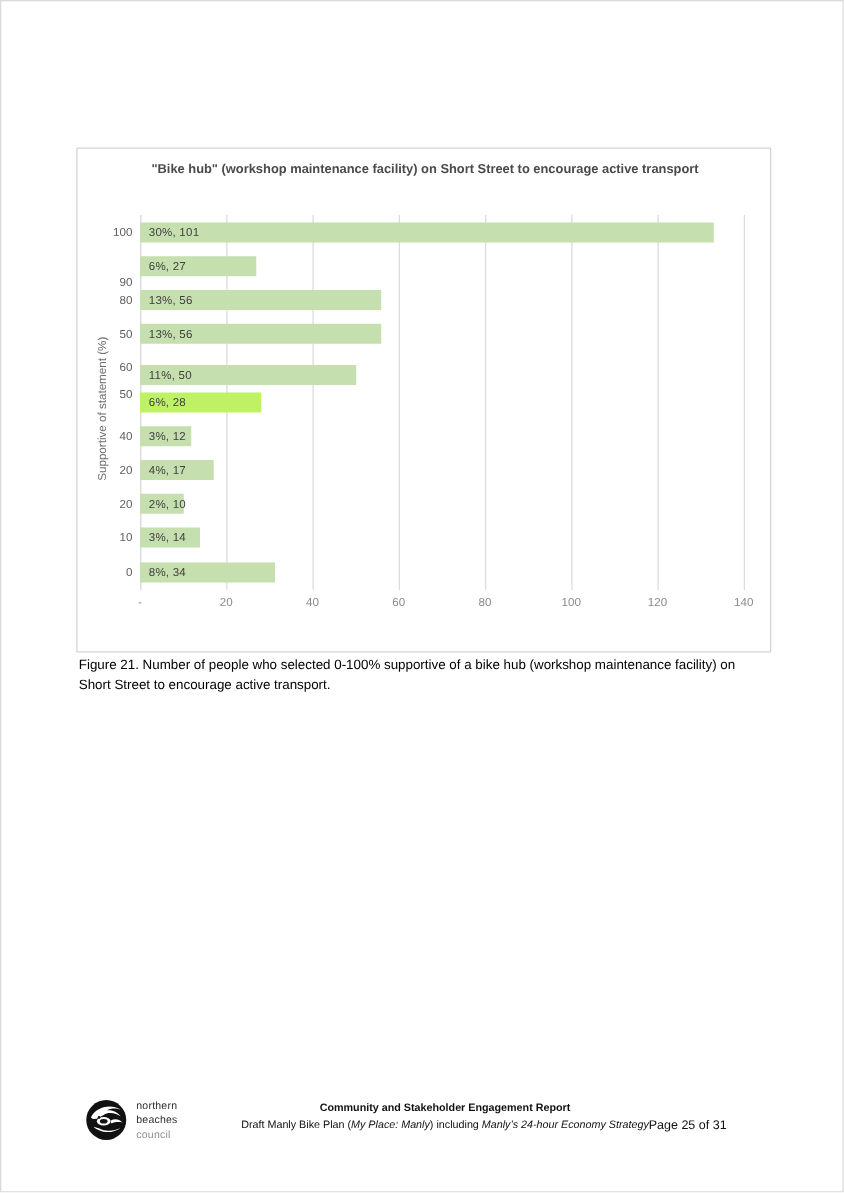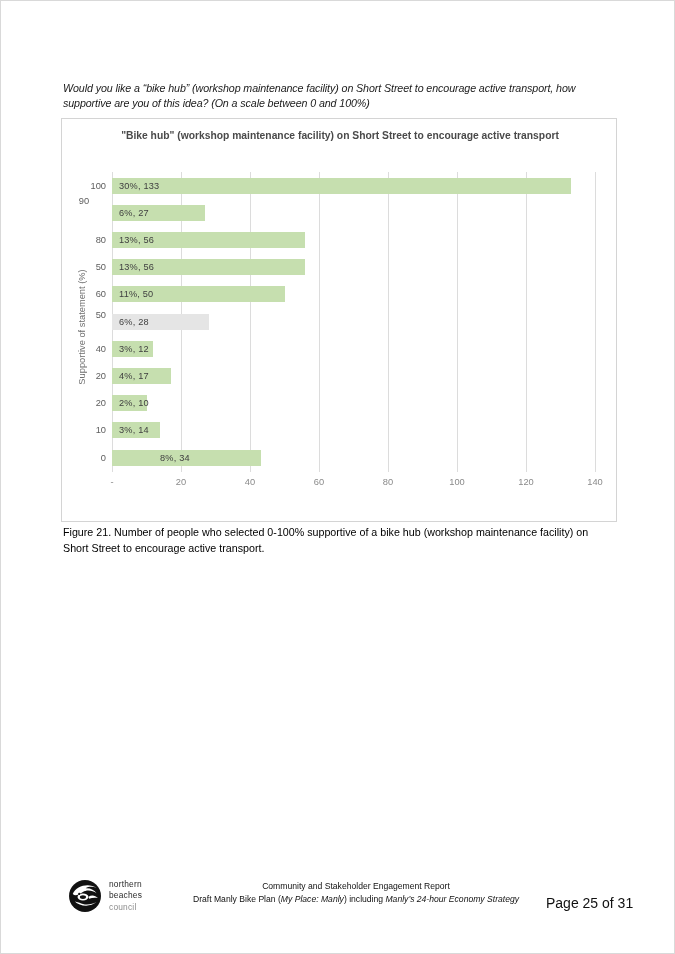--- a/index.html
+++ b/index.html
@@ -182,94 +182,93 @@
   .footer-center {
     position: absolute;
     left: 180px;
     top: 3px;
     width: 350px;
     text-align: center;
     font-size: 8.6px;
     line-height: 1.5;
     color: #111111;
   }
-  .footer-center .fc-title { font-weight: normal; }
+  .footer-center .fc-title { font-weight: bold; }
   .footer-center i { font-style: italic; }
   .footer-page {
     position: absolute;
-    left: 545px;
+    left: 518px;
     top: 18px;
     width: 110px;
-    font-size: 14px;
+    font-size: 10px;
     color: #111111;
   }
 </style>
 </head>
 <body>
 
 <div class="page">
 
-  <div class="question">Would you like a “bike hub” (workshop maintenance facility) on Short Street to encourage active transport, how supportive are you of this idea? (On a scale between 0 and 100%)</div>
 
   <div class="chart-box">
     <div class="chart-title">"Bike hub" (workshop maintenance facility) on Short Street to encourage active transport</div>
 
     <div class="plot">
       <div class="axis-line"></div>
       <div id="gridlines">
           <div class="gridline" style="left: 50px;"></div>
           <div class="gridline" style="left: 119px;"></div>
           <div class="gridline" style="left: 188px;"></div>
           <div class="gridline" style="left: 257px;"></div>
           <div class="gridline" style="left: 326px;"></div>
           <div class="gridline" style="left: 395px;"></div>
           <div class="gridline" style="left: 464px;"></div>
           <div class="gridline" style="left: 533px;"></div>
         </div>
       <div id="yticks">
           <div class="ytick" style="top: 66.6px;">100</div>
-          <div class="ytick" style="top: 82px; text-align: center;">90</div>
+          <div class="ytick" style="top: 107px;">90</div>
           <div class="ytick" style="top: 121px;">80</div>
           <div class="ytick" style="top: 148.2px;">50</div>
           <div class="ytick" style="top: 175.4px;">60</div>
           <div class="ytick" style="top: 196px;">50</div>
           <div class="ytick" style="top: 229.8px;">40</div>
           <div class="ytick" style="top: 257px;">20</div>
           <div class="ytick" style="top: 284.2px;">20</div>
           <div class="ytick" style="top: 311.4px;">10</div>
           <div class="ytick" style="top: 338.6px;">0</div>
         </div>
       <div id="bars">
           <div class="bar-row" style="top: 53px; width: 483px;">
             <div class="bar" style="width: 458.85px; background: rgb(198, 223, 175);">
-              <span class="bar-label">30%,  133</span>
+              <span class="bar-label">30%,  101</span>
             </div>
           </div>
           <div class="bar-row" style="top: 80.2px; width: 483px;">
             <div class="bar" style="width: 93.15px; background: rgb(198, 223, 175);">
               <span class="bar-label">6%,  27</span>
             </div>
           </div>
           <div class="bar-row" style="top: 107.4px; width: 483px;">
             <div class="bar" style="width: 193.2px; background: rgb(198, 223, 175);">
               <span class="bar-label">13%,  56</span>
             </div>
           </div>
           <div class="bar-row" style="top: 134.6px; width: 483px;">
             <div class="bar" style="width: 193.2px; background: rgb(198, 223, 175);">
               <span class="bar-label">13%,  56</span>
             </div>
           </div>
-          <div class="bar-row" style="top: 161.8px; width: 483px;">
+          <div class="bar-row" style="top: 161.8px; width: 483px; align-items: flex-end;">
             <div class="bar" style="width: 172.5px; background: rgb(198, 223, 175);">
               <span class="bar-label">11%,  50</span>
             </div>
           </div>
           <div class="bar-row" style="top: 189px; width: 483px;">
-            <div class="bar" style="width: 96.6px; background: #e5e5e5;">
+            <div class="bar" style="width: 96.6px; background: #bef264;">
               <span class="bar-label">6%,  28</span>
             </div>
           </div>
           <div class="bar-row" style="top: 216.2px; width: 483px;">
             <div class="bar" style="width: 41.4px; background: rgb(198, 223, 175);">
               <span class="bar-label">3%,  12</span>
             </div>
           </div>
           <div class="bar-row" style="top: 243.4px; width: 483px;">
             <div class="bar" style="width: 58.65px; background: rgb(198, 223, 175);">
@@ -280,21 +279,21 @@
             <div class="bar" style="width: 34.5px; background: rgb(198, 223, 175);">
               <span class="bar-label">2%,  10</span>
             </div>
           </div>
           <div class="bar-row" style="top: 297.8px; width: 483px;">
             <div class="bar" style="width: 48.3px; background: rgb(198, 223, 175);">
               <span class="bar-label">3%,  14</span>
             </div>
           </div>
           <div class="bar-row" style="top: 325px; width: 483px;">
-            <div class="bar" style="width: 108px; background: rgb(198, 223, 175); padding-left: 41px;">
+            <div class="bar" style="width: 108px; background: rgb(198, 223, 175);">
               <span class="bar-label">8%,  34</span>
             </div>
           </div>
         </div>
       <div id="xticks">
           <div class="xtick" style="left: 50px;">-</div>
           <div class="xtick" style="left: 119px;">20</div>
           <div class="xtick" style="left: 188px;">40</div>
           <div class="xtick" style="left: 257px;">60</div>
           <div class="xtick" style="left: 326px;">80</div>

